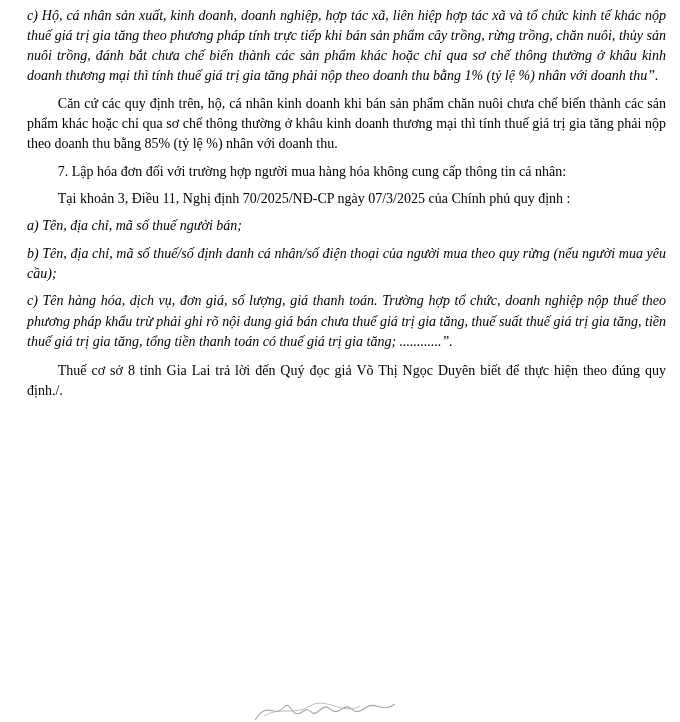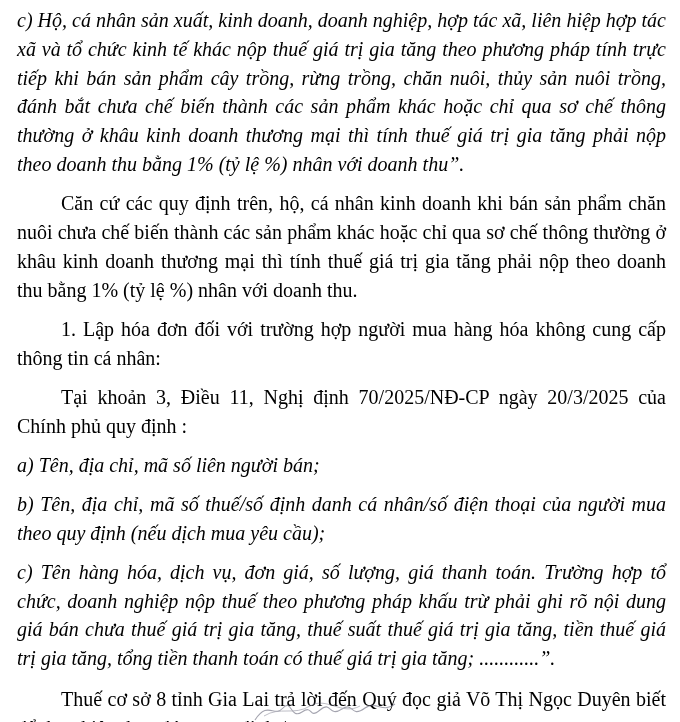--- a/index.html
+++ b/index.html
@@ -15,22 +15,22 @@
     overflow: hidden;
   }
   .page {
     width: 680px;
     height: 722px;
     box-sizing: border-box;
     padding: 6px 14px 0 14px;
     position: relative;
   }
   p {
-    margin: 0 0 0.0em 3px;
-    font-size: 20px;
+    margin: 0 0 0.0em 13px;
+    font-size: 14px;
     line-height: 1.44;
     text-align: justify;
     text-justify: inter-word;
   }
   .italic {
     font-style: italic;
   }
   .indent {
     text-indent: 2.2em;
   }
@@ -53,31 +53,31 @@
     opacity: 0.55;
   }
 </style>
 </head>
 <body>
 
 <div class="page">
 
   <p class="italic">c) Hộ, cá nhân sản xuất, kinh doanh, doanh nghiệp, hợp tác xã, liên hiệp hợp tác xã và tổ chức kinh tế khác nộp thuế giá trị gia tăng theo phương pháp tính trực tiếp khi bán sản phẩm cây trồng, rừng trồng, chăn nuôi, thủy sản nuôi trồng, đánh bắt chưa chế biến thành các sản phẩm khác hoặc chỉ qua sơ chế thông thường ở khâu kinh doanh thương mại thì tính thuế giá trị gia tăng phải nộp theo doanh thu bằng 1% (tỷ lệ %) nhân với doanh thu”.</p>
 
-  <p class="indent gap-top">Căn cứ các quy định trên, hộ, cá nhân kinh doanh khi bán sản phẩm chăn nuôi chưa chế biến thành các sản phẩm khác hoặc chỉ qua sơ chế thông thường ở khâu kinh doanh thương mại thì tính thuế giá trị gia tăng phải nộp theo doanh thu bằng 1% (tỷ lệ %) nhân với doanh thu.</p>
+  <p class="indent gap-top">Căn cứ các quy định trên, hộ, cá nhân kinh doanh khi bán sản phẩm chăn nuôi chưa chế biến thành các sản phẩm khác hoặc chỉ qua sơ chế thông thường ở khâu kinh doanh thương mại thì tính thuế giá trị gia tăng phải nộp theo doanh thu bằng 85% (tỷ lệ %) nhân với doanh thu.</p>
 
-  <p class="indent gap-top">1. Lập hóa đơn đối với trường hợp người mua hàng hóa không cung cấp thông tin cá nhân:</p>
+  <p class="indent gap-top">7. Lập hóa đơn đối với trường hợp người mua hàng hóa không cung cấp thông tin cá nhân:</p>
 
-  <p class="indent gap-top">Tại khoản 3, Điều 11, Nghị định 70/2025/NĐ-CP ngày 20/3/2025 của Chính phủ quy định :</p>
+  <p class="indent gap-top">Tại khoản 3, Điều 11, Nghị định 70/2025/NĐ-CP ngày 07/3/2025 của Chính phủ quy định :</p>
 
 
 
-  <p class="italic gap-top">a) Tên, địa chỉ, mã số liên người bán;</p>
+  <p class="italic gap-top">a) Tên, địa chỉ, mã số thuế người bán;</p>
 
-  <p class="italic gap-top">b) Tên, địa chỉ, mã số thuế/số định danh cá nhân/số điện thoại của người mua theo quy định (nếu dịch mua yêu cầu);</p>
+  <p class="italic gap-top">b) Tên, địa chỉ, mã số thuế/số định danh cá nhân/số điện thoại của người mua theo quy rừng (nếu người mua yêu cầu);</p>
 
   <p class="italic gap-top">c) Tên hàng hóa, dịch vụ, đơn giá, số lượng, giá thanh toán. Trường hợp tổ chức, doanh nghiệp nộp thuế theo phương pháp khấu trừ phải ghi rõ nội dung giá bán chưa thuế giá trị gia tăng, thuế suất thuế giá trị gia tăng, tiền thuế giá trị gia tăng, tổng tiền thanh toán có thuế giá trị gia tăng; ............”.</p>
 
 
   <p class="indent gap-top-lg">Thuế cơ sở 8 tỉnh Gia Lai trả lời đến Quý đọc giả Võ Thị Ngọc Duyên biết để thực hiện theo đúng quy định./.</p>
 
   <svg class="signature" viewBox="0 0 150 30">
     <path d="M5,26 C18,6 24,24 33,14 C42,4 40,26 52,18 C64,10 58,26 70,16 C82,6 78,24 92,15 C104,7 100,25 115,14 C126,6 132,20 145,10" fill="none" stroke="#5a5a6e" stroke-width="1.1"></path>
     <path d="M14,22 C30,12 44,22 60,12 C76,2 92,22 110,12" fill="none" stroke="#6a6a7c" stroke-width="0.8"></path>
   </svg>

